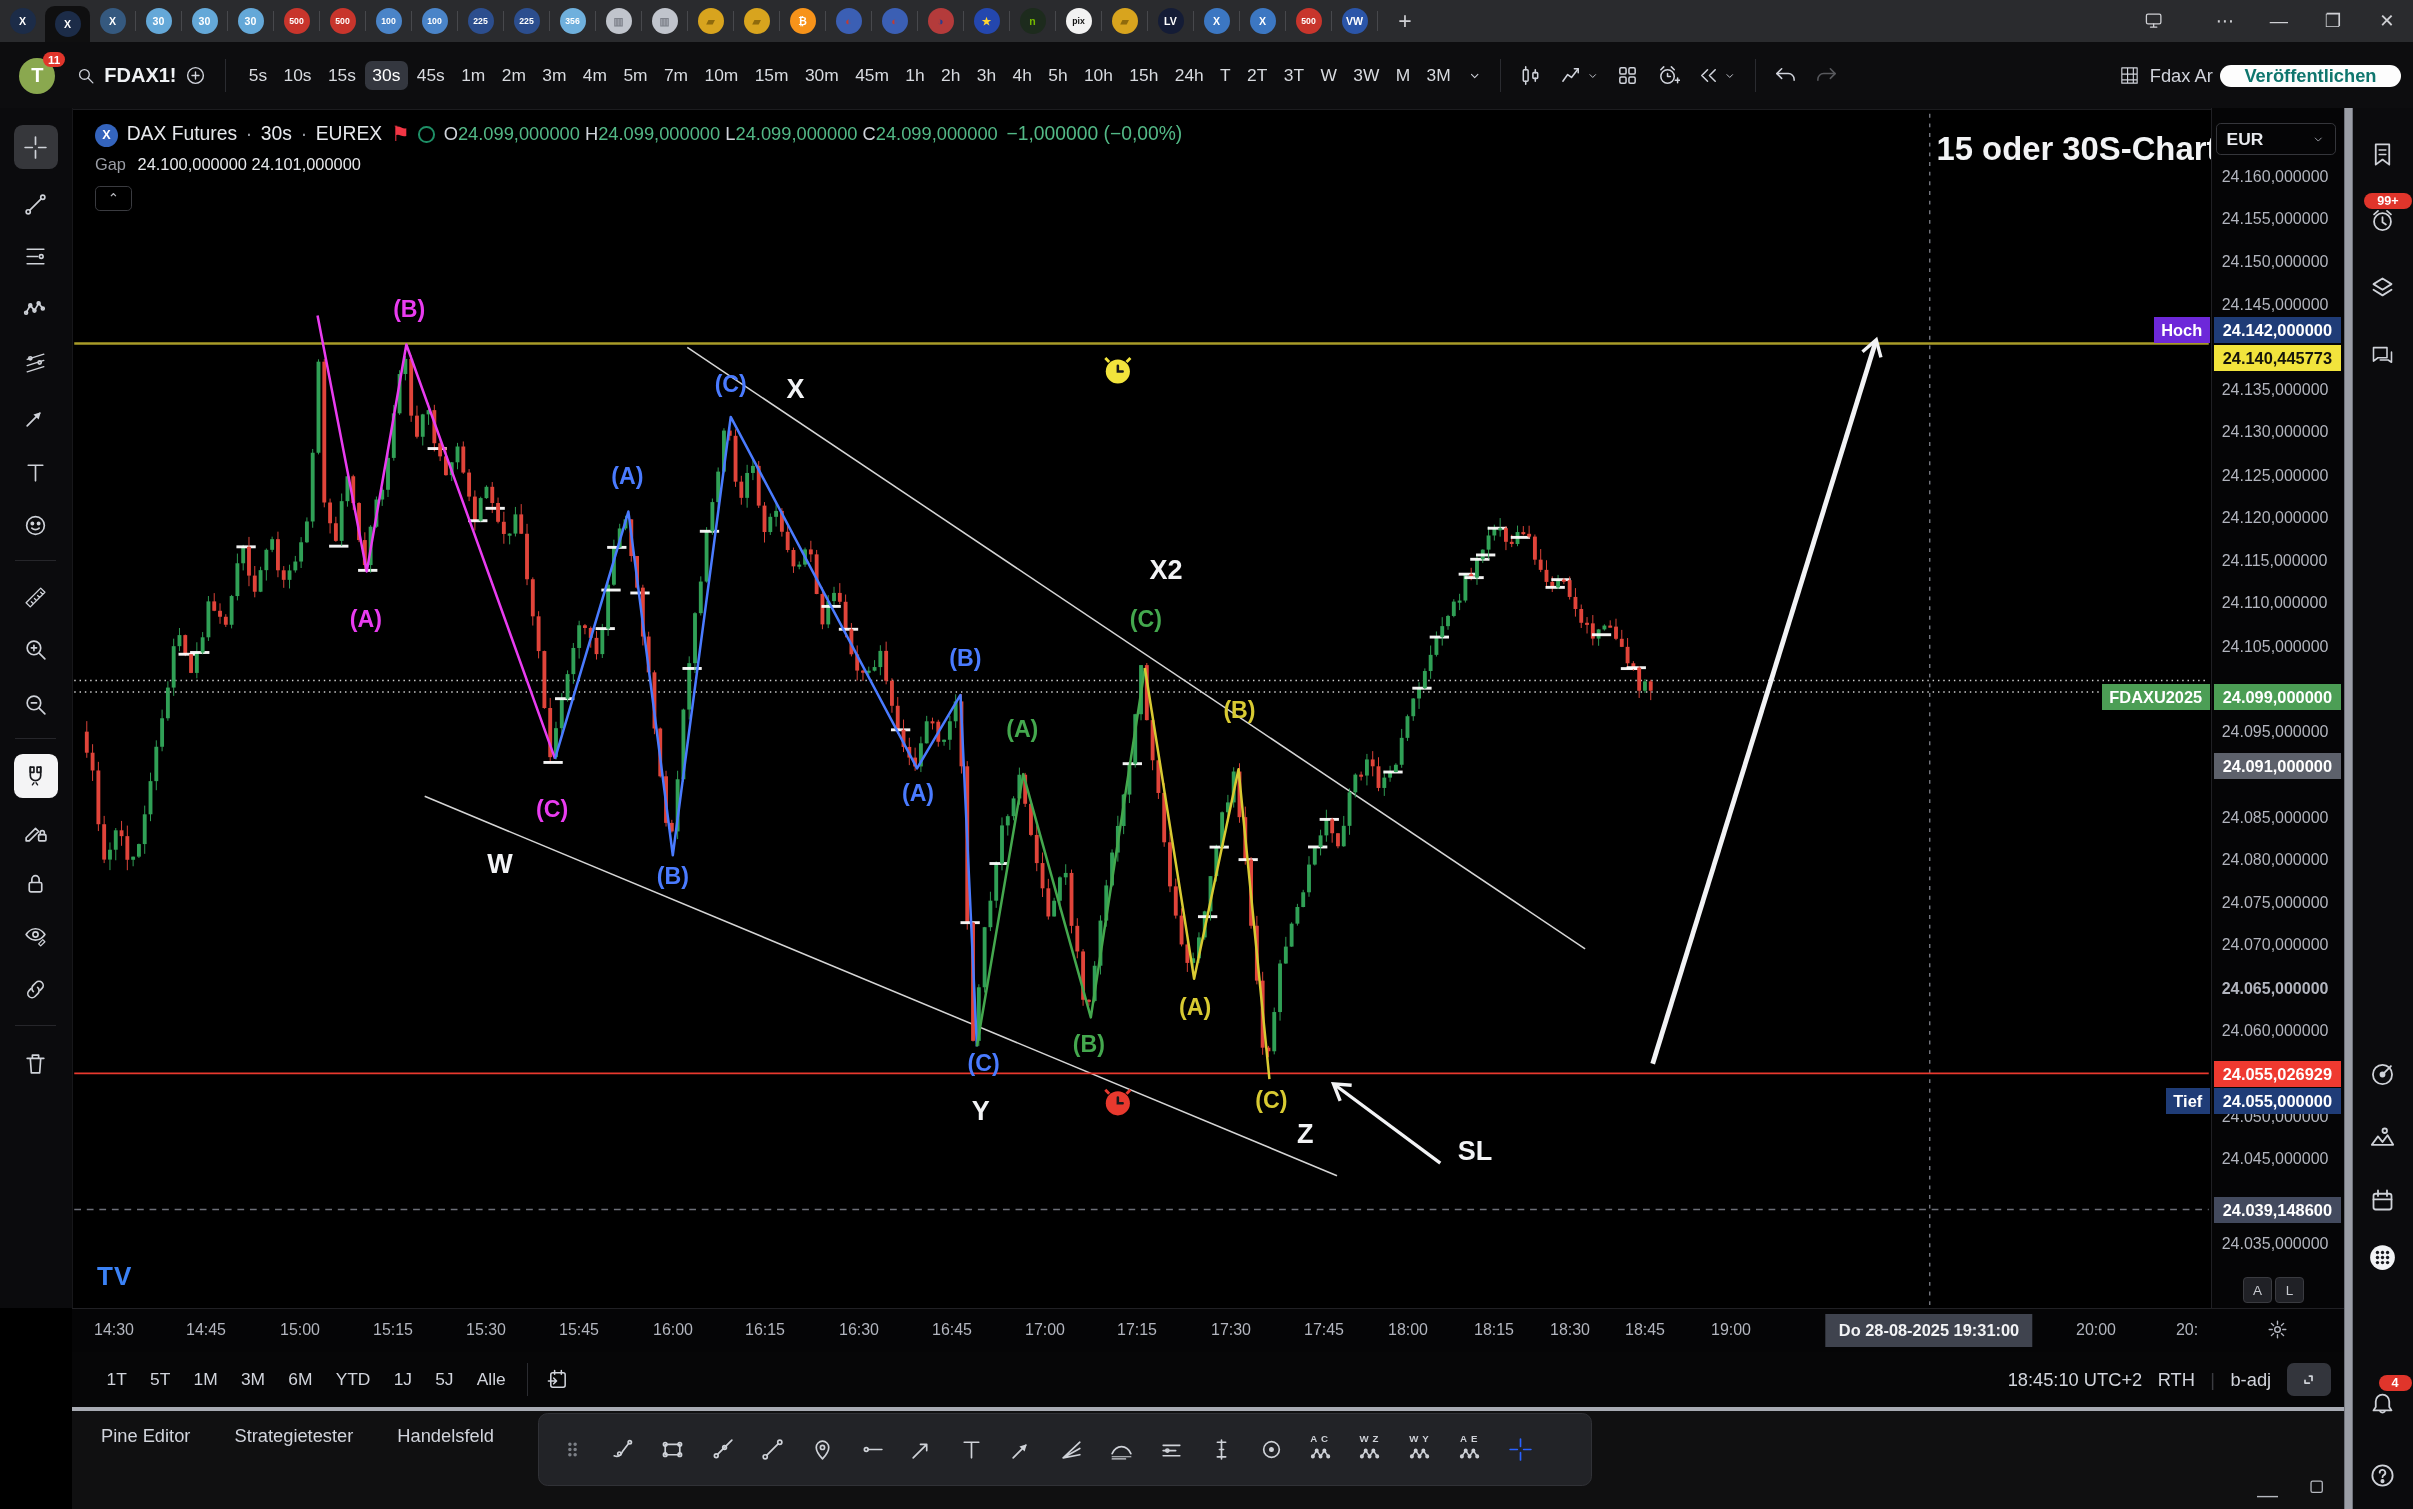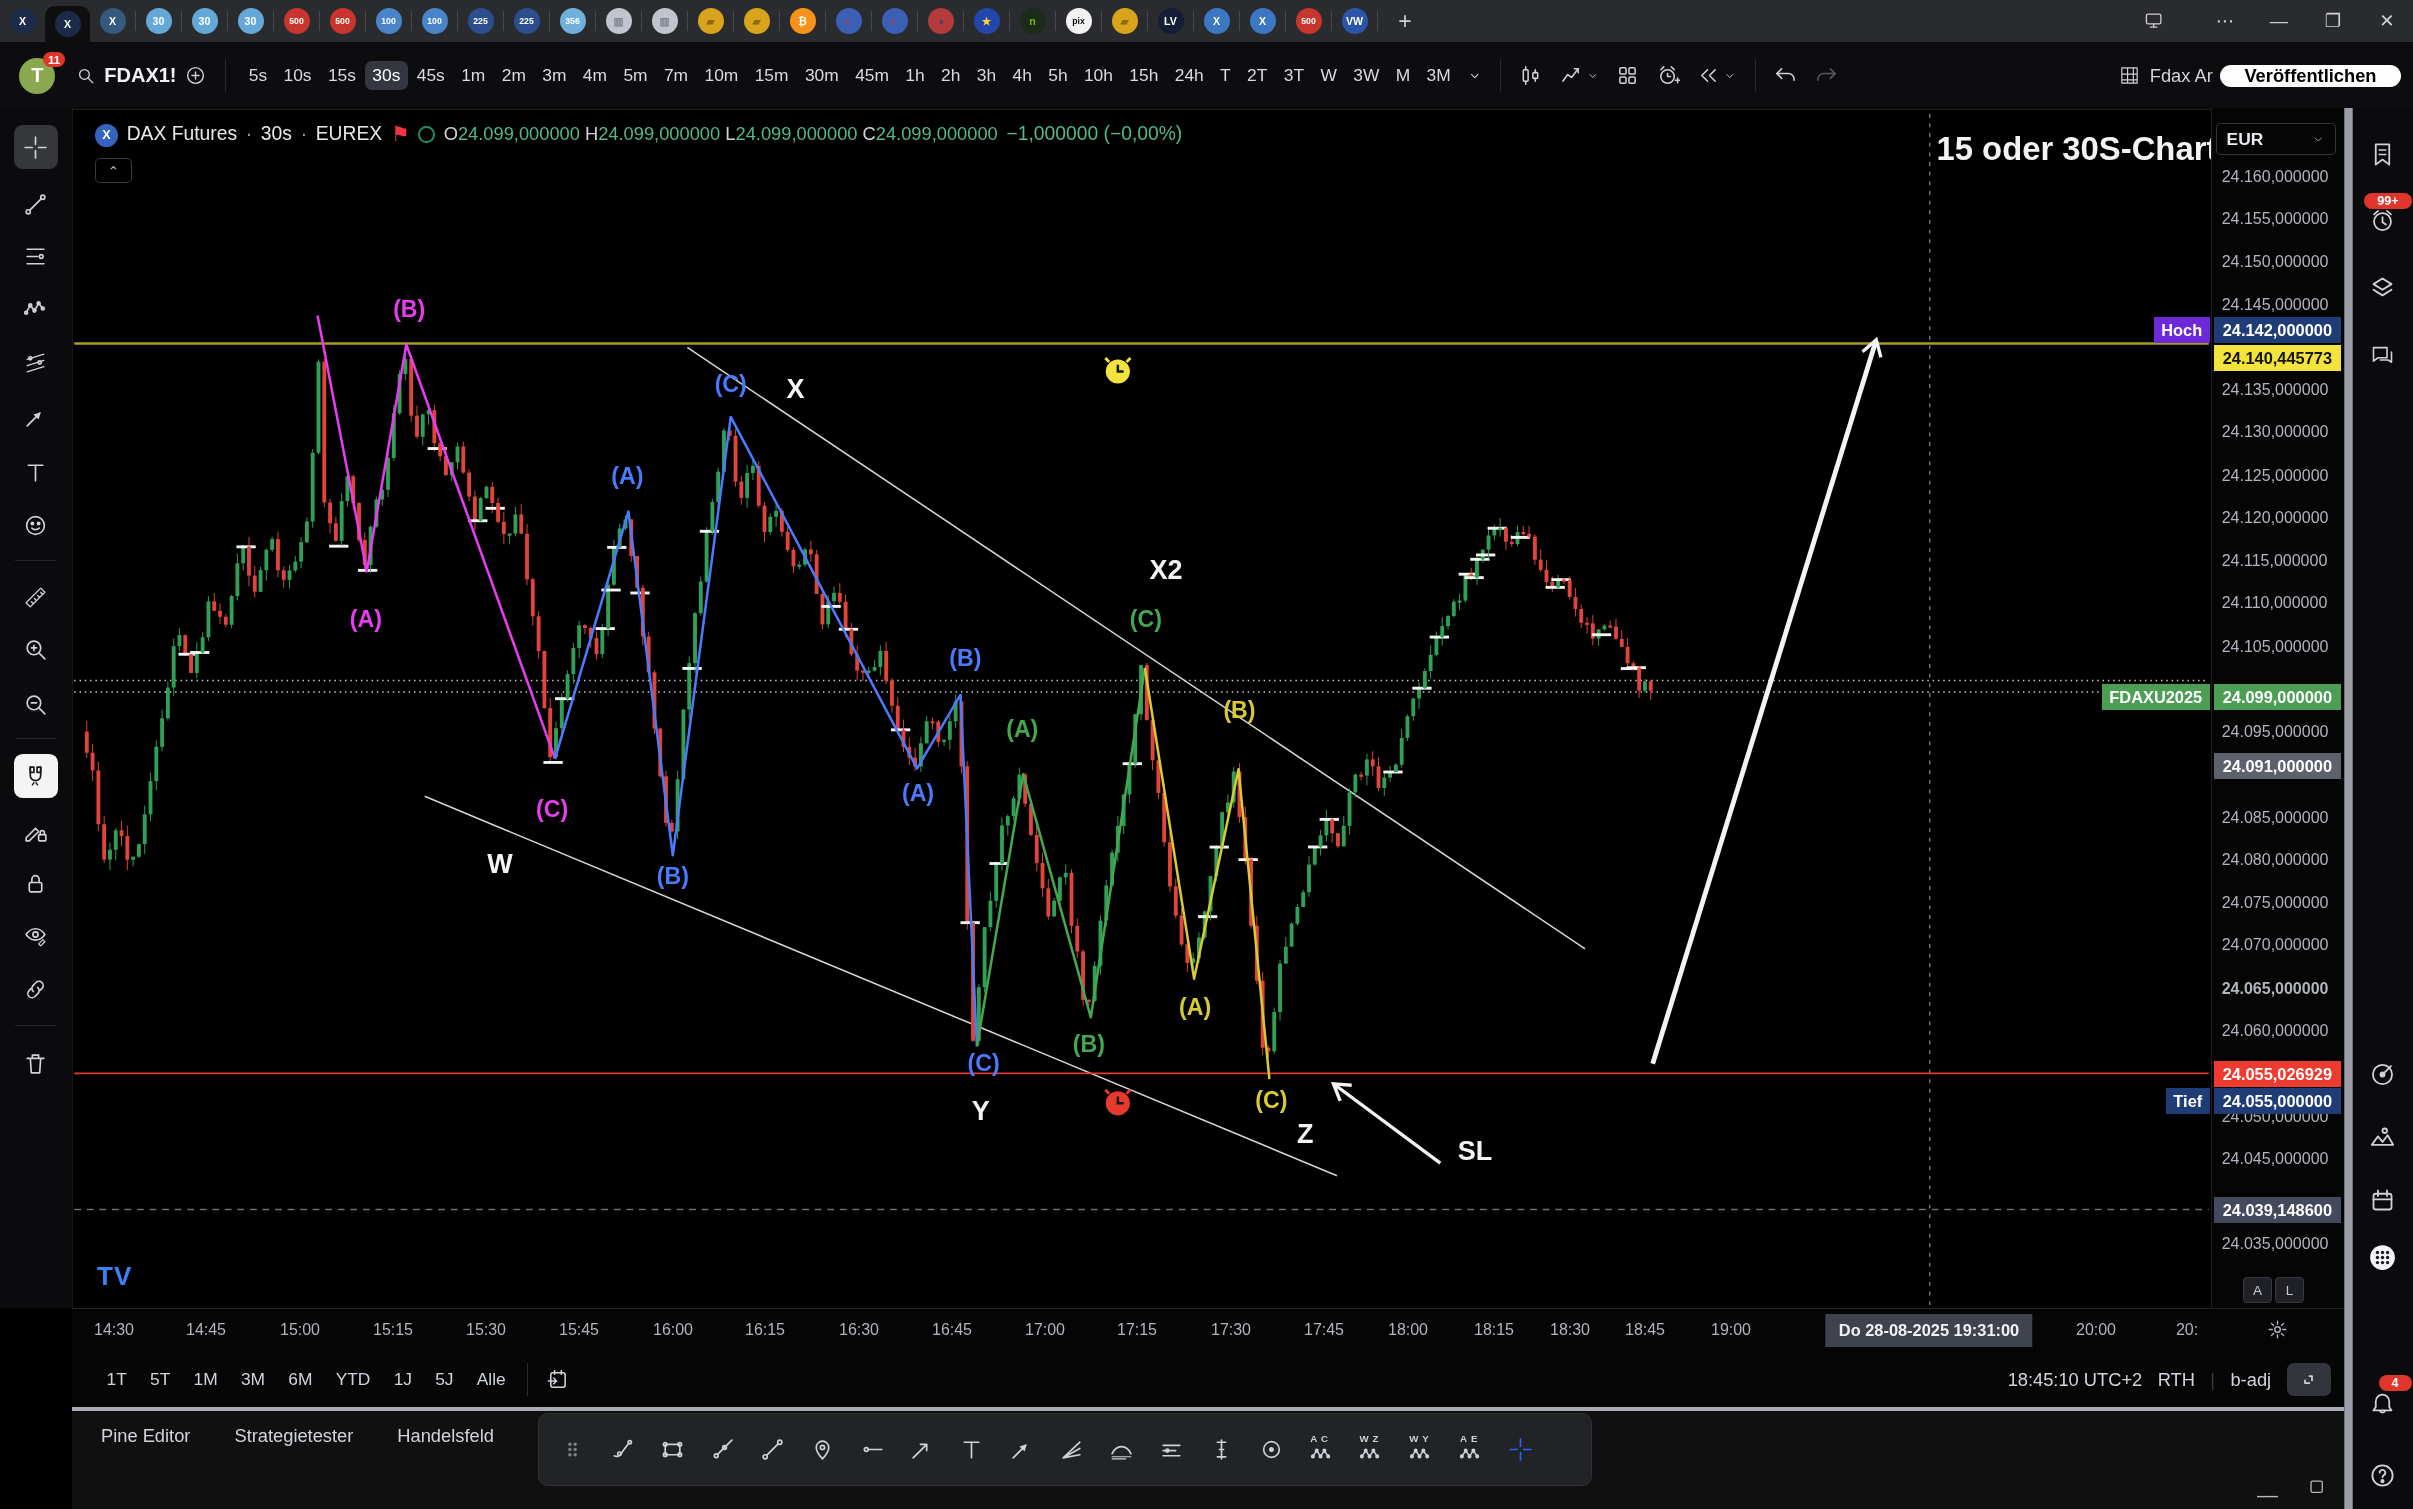--- a/index.html
+++ b/index.html
@@ -19,21 +19,21 @@
   .vsep{width:1px;height:33px;background:#2a2b30;margin:0 9.7px;flex:0 0 auto;}
   #avatar{width:36px;height:36px;border-radius:50%;background:#8aa84f;color:#fff;display:flex;align-items:center;
     justify-content:center;font-size:20px;font-weight:bold;margin-left:19.3px;position:relative;flex:0 0 auto;}
   #avatar .badge{position:absolute;top:-5.8px;right:-9.7px;background:#e0352b;color:#fff;font-size:11.6px;font-weight:bold;
     border-radius:8.7px;padding:1px 4.8px;}
   .symbox{display:flex;align-items:center;gap:8.7px;margin-left:21px;font-size:20px;font-weight:bold;color:#f0f2f5;flex:0 0 auto;}
   .tfwrap{display:flex;align-items:center;gap:1px;margin-left:5.8px;flex:0 0 auto;}
   .tf{padding:3.9px 7.7px;border-radius:6.8px;font-size:17.4px;color:#d8dbe0;flex:0 0 auto;}
   .tf.active{background:#34373f;color:#fff;}
   .icbtn{padding:3.9px 8.7px;display:flex;align-items:center;gap:2.9px;flex:0 0 auto;}
-  #publish{margin-left:7.7px;background:#fdfdfd;color:#000000;font-size:18.3px;font-weight:bold;border-radius:20px;
+  #publish{margin-left:7.7px;background:#fdfdfd;color:#0f766e;font-size:18.3px;font-weight:bold;border-radius:20px;
     padding:0 24px;flex:0 0 auto;}
   #layoutname{font-size:18.3px;color:#d1d4dc;max-width:83px;overflow:hidden;white-space:nowrap;flex:0 0 auto;}
   
   #leftrail{left:0;top:108px;width:72px;height:1200px;background:#0b0b0d;border-right:1px solid #17171a;}
   .lric{position:absolute;left:13.5px;width:44px;height:44px;border-radius:8.7px;display:flex;align-items:center;justify-content:center;}
   .lric.dim{background:#36373b;}
   .lric.on{background:#f4f4f5;}
   .lrdiv{position:absolute;left:15.4px;width:41px;height:1px;background:#26262a;}
   
   #legend{left:95px;top:122px;color:#e6e8ec;}
@@ -1100,20 +1100,24 @@
     <span>DAX Futures</span>
     <span style="color:#9a9da5">·</span>
     <span>30s</span>
     <span style="color:#9a9da5">·</span>
     <span>EUREX</span>
     <span style="color:#f23645;font-size:21px">⚑</span>
     <span style="width:12.6px;height:12.6px;border-radius:50%;border:2.9px solid #1e8f66;display:inline-block"></span>
     <span id="legend-ohlc" class="ohlc"><span style="color:#cfd3da">O</span><span style="color:#53b987">24.099,000000</span> <span style="color:#cfd3da">H</span><span style="color:#53b987">24.099,000000</span> <span style="color:#cfd3da">L</span><span style="color:#53b987">24.099,000000</span> <span style="color:#cfd3da">C</span><span style="color:#53b987">24.099,000000</span></span>
     <span class="val">−1,000000 (−0,00%)</span>
   </div>
+  <div id="legrow2">
+    <span class="g">Gap</span>
+    <span id="gapvals">24.100,000000  24.101,000000</span>
+  </div>
   <div id="collapse">⌃</div>
 </div>
 
 <div id="tvlogo" class="abs">TV</div>
 
 <div id="paxis" class="abs">
     <div id="eurbox">
       <span>EUR</span>
       <svg width="14.5" height="14.5" viewBox="0 0 24 24" fill="none" stroke="#9b9ea6" stroke-width="1.6" stroke-linecap="round" stroke-linejoin="round" style="color:#9b9ea6">
         <path d="M7 10l5 5 5-5"></path>

